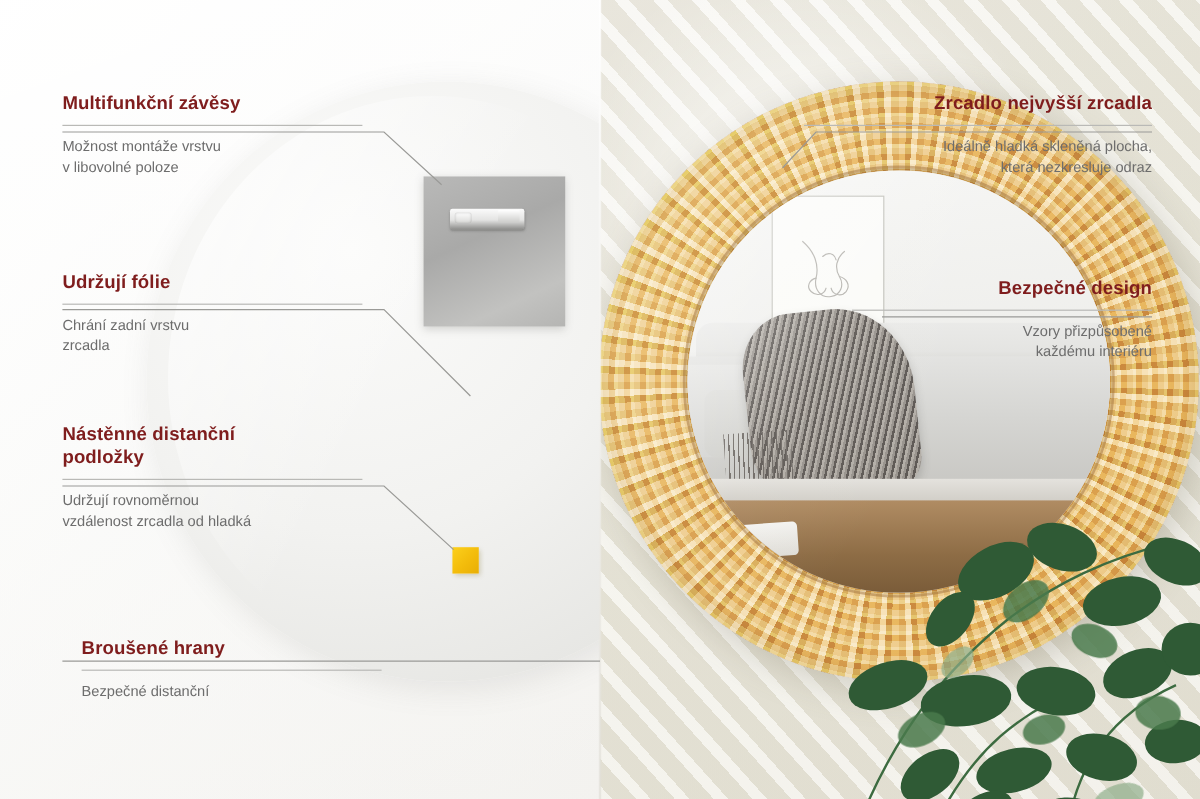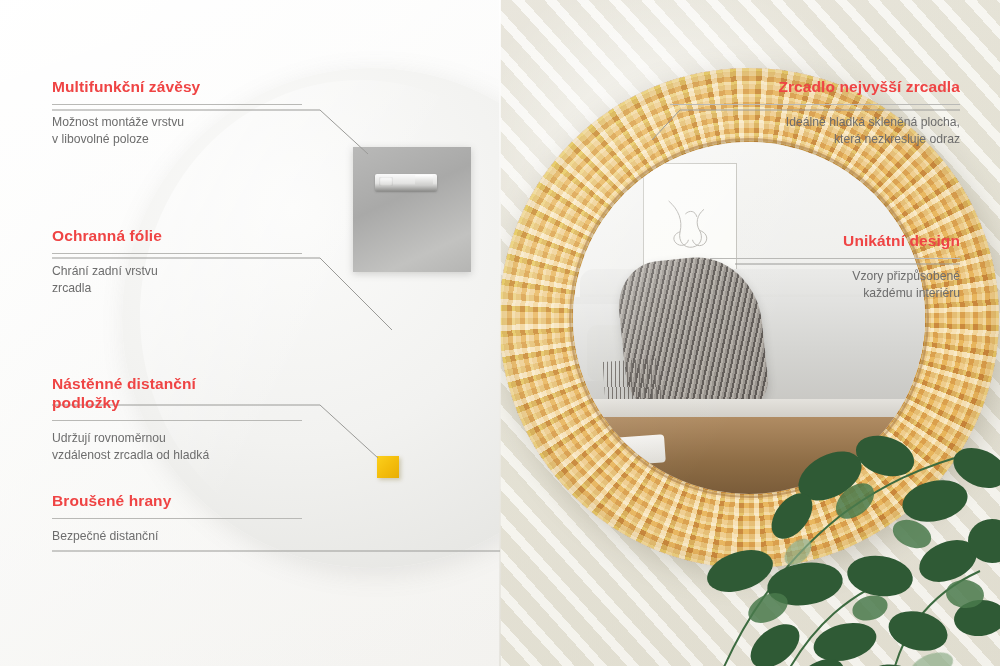--- a/index.html
+++ b/index.html
@@ -105,21 +105,21 @@
   
   .plant{position:absolute;right:-10px;bottom:-20px;width:330px;height:330px;}
   .plant svg{width:100%;height:100%;display:block;}
 
   
   .seam{position:absolute;left:499px;top:0;width:2px;height:666px;
     background:linear-gradient(180deg,rgba(255,255,255,.85),rgba(225,223,216,.7));}
 
   
   .callout{position:absolute;}
-  .callout h3{margin:0;font-size:15.5px;font-weight:bold;color:#ef4444;letter-spacing:.1px;line-height:1.22;}
+  .callout h3{margin:0;font-size:15.5px;font-weight:bold;color:#7f1d1d;letter-spacing:.1px;line-height:1.22;}
   .callout p{margin:0;font-size:12.2px;color:#6d6d6d;line-height:1.42;font-weight:400;}
   .rule{height:1px;background:#b9b9b6;margin:7px 0 9px 0;}
   .c-left{left:52px;text-align:left;}
   .c-right{right:40px;text-align:right;}
 
   
   .leaders{position:absolute;left:0;top:0;width:1000px;height:666px;pointer-events:none;}
 </style>
 </head>
 <body>
@@ -222,47 +222,47 @@
   </svg>
 
   <div class="callout c-left" style="top:78px;width:250px;">
     <h3>Multifunkční závěsy</h3>
     <div class="rule"></div>
     <p style="white-space:pre-line">Možnost montáže vrstvu
 v libovolné poloze</p>
   </div>
 
   <div class="callout c-left" style="top:227px;width:250px;">
-    <h3>Ochranná fólie</h3>
+    <h3>Udržují fólie</h3>
     <div class="rule"></div>
     <p style="white-space:pre-line">Chrání zadní vrstvu
 zrcadla</p>
   </div>
 
-  <div class="callout c-left" style="top:354px;width:250px;margin-top:21px;">
+  <div class="callout c-left" style="top:354px;width:250px;">
     <h3 style="white-space:pre-line">Nástěnné distanční
 podložky</h3>
     <div class="rule"></div>
     <p style="white-space:pre-line">Udržují rovnoměrnou
 vzdálenost zrcadla od hladká</p>
   </div>
 
-  <div class="callout c-left" style="top:492px;width:250px;">
+  <div class="callout c-left" style="top:532px;width:250px;margin-left:16px;">
     <h3>Broušené hrany</h3>
     <div class="rule"></div>
     <p style="white-space:pre-line">Bezpečné distanční</p>
   </div>
 
   <div class="callout c-right" style="top:78px;width:290px;">
     <h3>Zrcadlo nejvyšší zrcadla</h3>
     <div class="rule"></div>
     <p style="white-space:pre-line">Ideálně hladká skleněná plocha,
 která nezkresluje odraz</p>
   </div>
 
   <div class="callout c-right" style="top:232px;width:250px;">
-    <h3>Unikátní design</h3>
+    <h3>Bezpečné design</h3>
     <div class="rule"></div>
     <p style="white-space:pre-line">Vzory přizpůsobené
 každému interiéru</p>
   </div>
 
 </div>
 
 </body></html>

